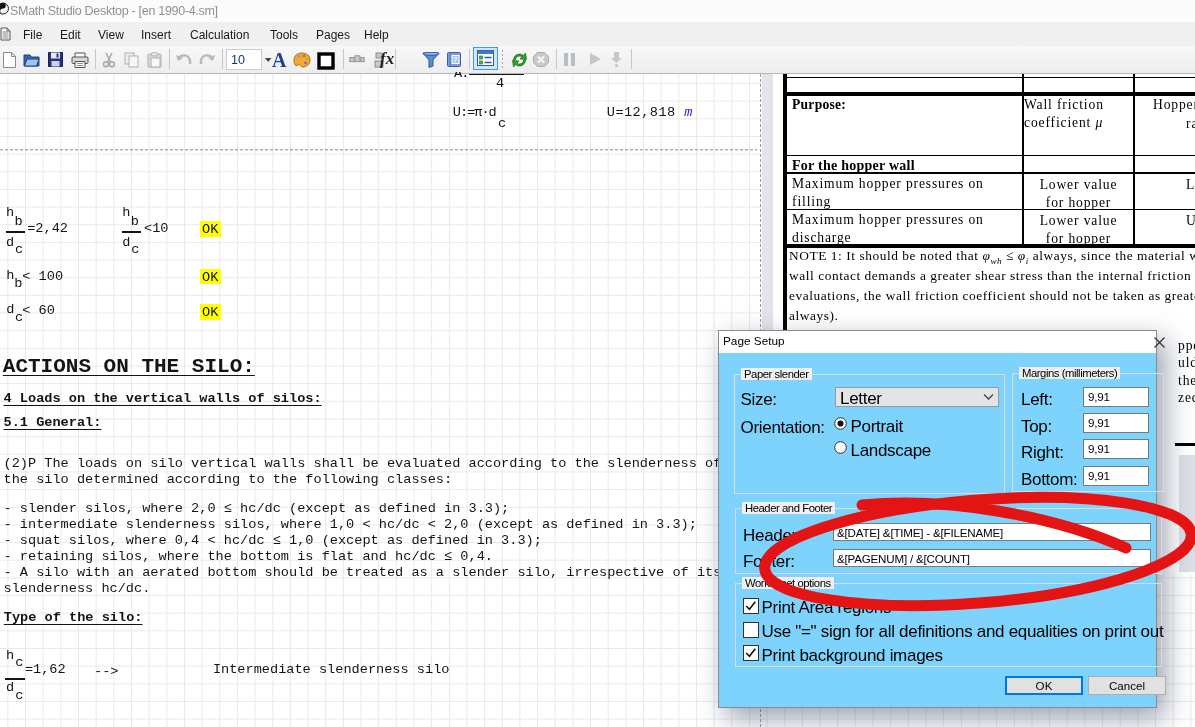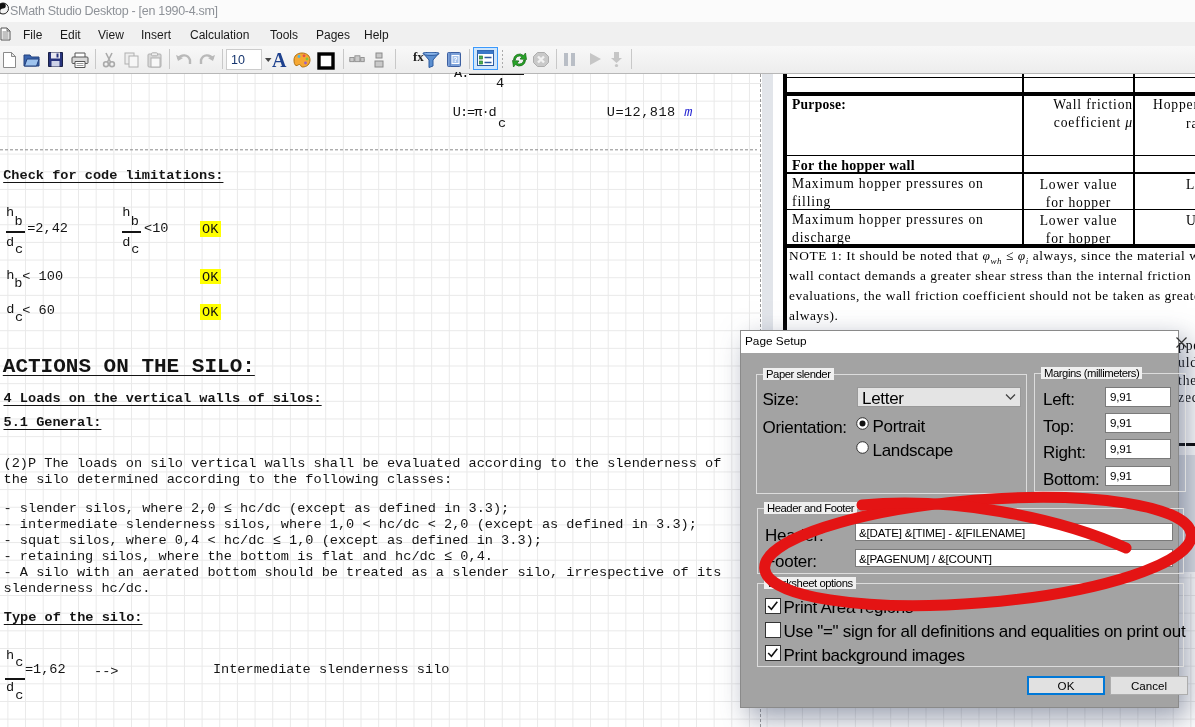--- a/index.html
+++ b/index.html
@@ -21,21 +21,21 @@
 #toolbar{position:absolute;left:0;top:46px;width:1195px;height:28px;background:linear-gradient(#f8f8f8,#ededed);border-bottom:1px solid #b7b7b7}
 .menuitem{position:absolute;top:5.5px}
 .tsep{position:absolute;top:3px;width:1px;height:20px;background:#c8c8c8}
 
 #canvas{position:absolute;left:0;top:74px;width:1195px;height:653px;background-color:#fff;background-image:linear-gradient(to right,#e9e9e9 1px,transparent 1px),linear-gradient(to bottom,#e9e9e9 1px,transparent 1px);background-size:17.67px 17.67px;background-position:7.4px 9px}
 
 #pdf{position:absolute;left:762px;top:74px;width:433px;height:500px;background:#fff}
 #pdfband{position:absolute;left:0;top:0;width:11px;height:500px;background:#e2e5ea}
 .tline{position:absolute;background:#000}
 
-#dlg{position:absolute;left:740px;top:330px;width:439px;height:378px;background:#a3a3a3;border:1px solid #8a8a8a;box-shadow:8px 10px 26px rgba(70,80,110,.55)}
+#dlg{position:absolute;left:718px;top:330px;width:439px;height:378px;background:#7dd3fc;border:1px solid #8a8a8a;box-shadow:8px 10px 26px rgba(70,80,110,.55)}
 #dlgtitle{position:absolute;left:0;top:0;width:100%;height:22px;background:#fff}
 .group{position:absolute;border:1px solid #dcdcdc}
 .glabel{position:absolute;top:-7px;left:6px;background:#f0f0f0;padding:0 3px;font-size:11.3px;letter-spacing:-0.45px;white-space:pre}
 .tfield{position:absolute;background:#fff;border:1px solid #7a7a7a;font-size:11.6px;letter-spacing:-0.2px;color:#000;white-space:pre}
 .btn{position:absolute;background:#e1e1e1;font-size:11.6px;text-align:center;color:#000}
 </style></head>
 <body>
 <div id="app">
 
 <div id="titlebar">
@@ -146,21 +146,21 @@
       </svg>
 
   <svg class="abs" style="left:372px;top:6px" width="15" height="17" viewBox="0 0 15 17">
         <g transform="translate(7,0)">
           <rect x="-3" y="1" width="6" height="5" fill="#c9c9c9" stroke="#8a8a8a"></rect>
           <rect x="-4" y="9" width="8" height="6" fill="#c9c9c9" stroke="#8a8a8a"></rect>
         </g>
       </svg>
   <div class="tsep" style="left:395px"></div>
 
-  <div class="abs" style="left:413px;top:3px;font-family:'Liberation Serif';font-weight:bold;font-size:13px;color:#222">fx</div>
+  <div class="abs" style="left:380px;top:3px;font-family:'Liberation Serif';font-style:italic;font-weight:bold;font-size:17px;color:#222">fx</div>
 
   <svg class="abs" style="left:422px;top:6px" width="18" height="16" viewBox="0 0 18 16">
         <path d="M1 1 H17 L11 8 V14 L7 15.5 V8z" fill="#5b8fd0" stroke="#2d5a9e"></path>
         <ellipse cx="9" cy="1.8" rx="8" ry="1.6" fill="#89b4e8" stroke="#2d5a9e"></ellipse>
       </svg>
 
   <svg class="abs" style="left:447px;top:6px" width="14" height="15" viewBox="0 0 14 15">
         <rect x=".5" y=".5" width="13" height="14" rx="1" fill="#7ba0d8" stroke="#3c5fa0"></rect>
         <rect x="2.5" y=".5" width="1.5" height="14" fill="#5c82c0"></rect>
         <rect x="5" y="3.5" width="7" height="8" fill="#a8c4ec" stroke="#fff" stroke-width="1"></rect>
@@ -210,21 +210,20 @@
 <div id="sheet" style="position:absolute;left:0;top:0;width:1195px;height:727px;clip-path:inset(72px 0 0 0)">
 
   <div class="mono" style="left:454px;top:66px;letter-spacing:-1px">A:=</div>
   <div class="abs" style="left:474px;top:73.5px;width:50px;height:1.6px;background:#141414"></div>
   <div class="mono" style="left:496px;top:76px">4</div>
 
   <div class="mono" style="left:452.8px;top:105px;letter-spacing:-1px">U:=π·d</div>
   <div class="mono" style="left:498px;top:116px">c</div>
   <div class="mono" style="left:606.8px;top:105px;letter-spacing:0.45px">U=12,818 <span style="color:#2a2ad4;font-style:italic">m</span></div>
 
-  <div class="mono b u" style="left:3.2px;top:167.5px">Check for code limitations:</div>
 
   <div class="mono" style="left:6px;top:204.5px">h</div>
   <div class="mono" style="left:14.5px;top:213.5px">b</div>
   <div class="abs" style="left:5.5px;top:231.3px;width:19.5px;height:1.6px;background:#141414"></div>
   <div class="mono" style="left:6px;top:234.8px">d</div>
   <div class="mono" style="left:15px;top:242px">c</div>
   <div class="mono" style="left:27.2px;top:221px">=2,42</div>
 
   <div class="mono" style="left:122.3px;top:204.5px">h</div>
   <div class="mono" style="left:130.8px;top:213.5px">b</div>
@@ -274,21 +273,21 @@
   <div class="tline" style="left:21px;top:2.6px;width:412px;height:1.2px"></div>
   <div class="tline" style="left:21px;top:17.6px;width:412px;height:4px"></div>
   <div class="tline" style="left:21px;top:81px;width:412px;height:1.4px"></div>
   <div class="tline" style="left:21px;top:98.4px;width:412px;height:1.4px"></div>
   <div class="tline" style="left:21px;top:134.6px;width:412px;height:1.4px"></div>
   <div class="tline" style="left:21px;top:169.5px;width:412px;height:4.4px"></div>
   <div class="tline" style="left:260px;top:0;width:2.4px;height:170px"></div>
   <div class="tline" style="left:370.5px;top:0;width:2.4px;height:170px"></div>
 
   <div class="serif sb" style="left:30px;top:22px;font-size:13.6px">Purpose:</div>
-  <div class="serif" style="left:262px;top:22px;width:109px;text-align:right;font-size:13.6px">Wall friction
+  <div class="serif" style="left:262px;top:22px;width:109px;text-align:left;font-size:13.6px">Wall friction
 coefficient <i>μ</i></div>
   <div class="serif" style="left:391px;top:22px;font-size:13.6px">Hopper</div>
   <div class="serif" style="left:424px;top:40.5px;font-size:13.6px">ratio</div>
   <div class="serif sb" style="left:30px;top:83px;font-size:14px">For the hopper wall</div>
   <div class="serif" style="left:30px;top:100.5px;font-size:13.6px">Maximum hopper pressures on
 filling</div>
   <div class="serif" style="left:262px;top:101.5px;width:109px;text-align:center;font-size:13.6px">Lower value
 for hopper</div>
   <div class="serif" style="left:424px;top:101.5px;font-size:13.6px">L</div>
   <div class="serif" style="left:30px;top:136.5px;font-size:13.6px">Maximum hopper pressures on

